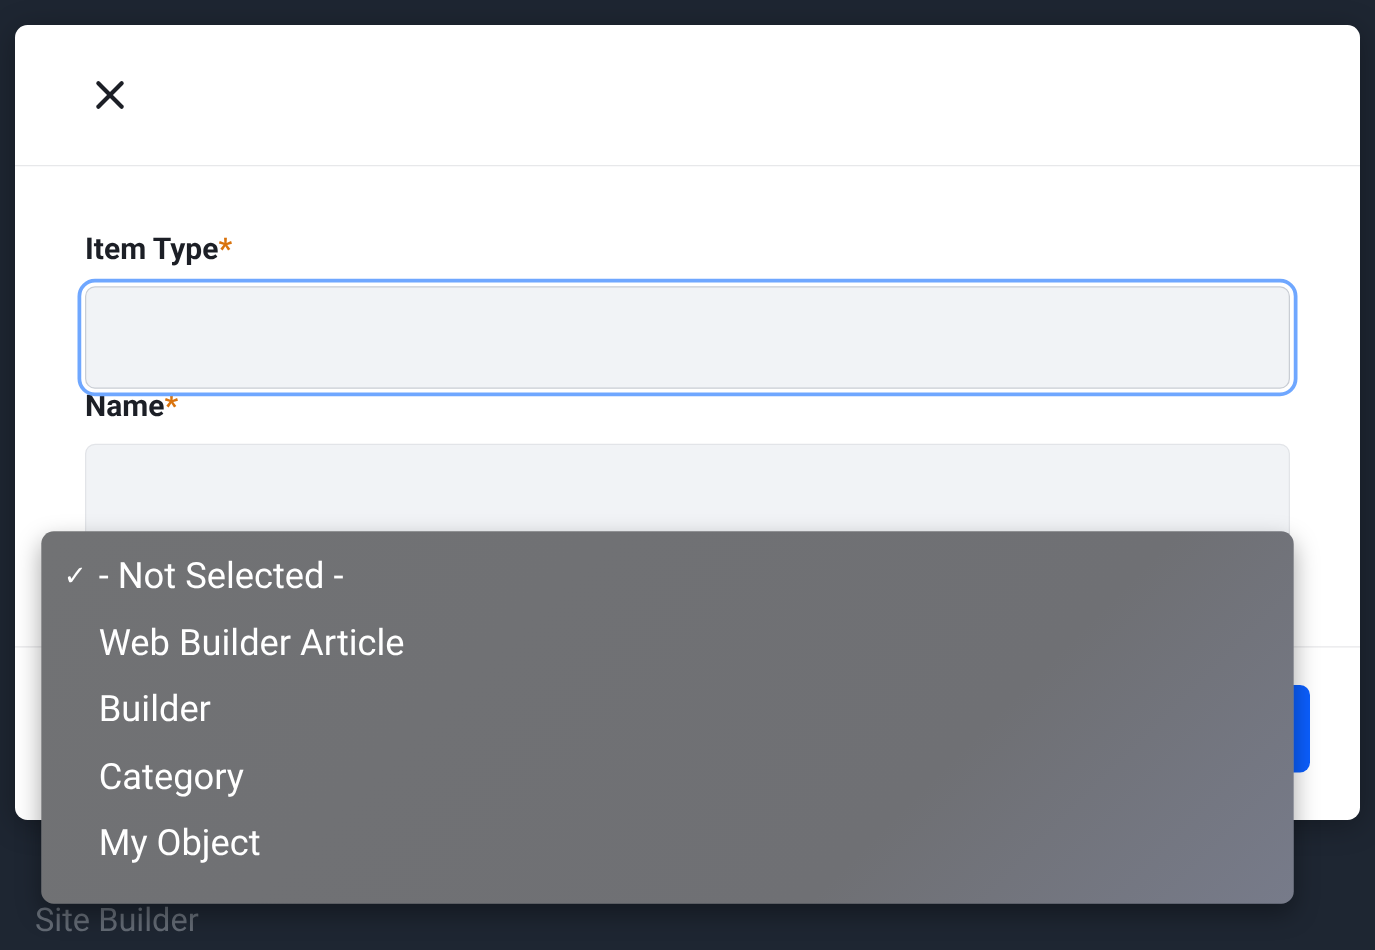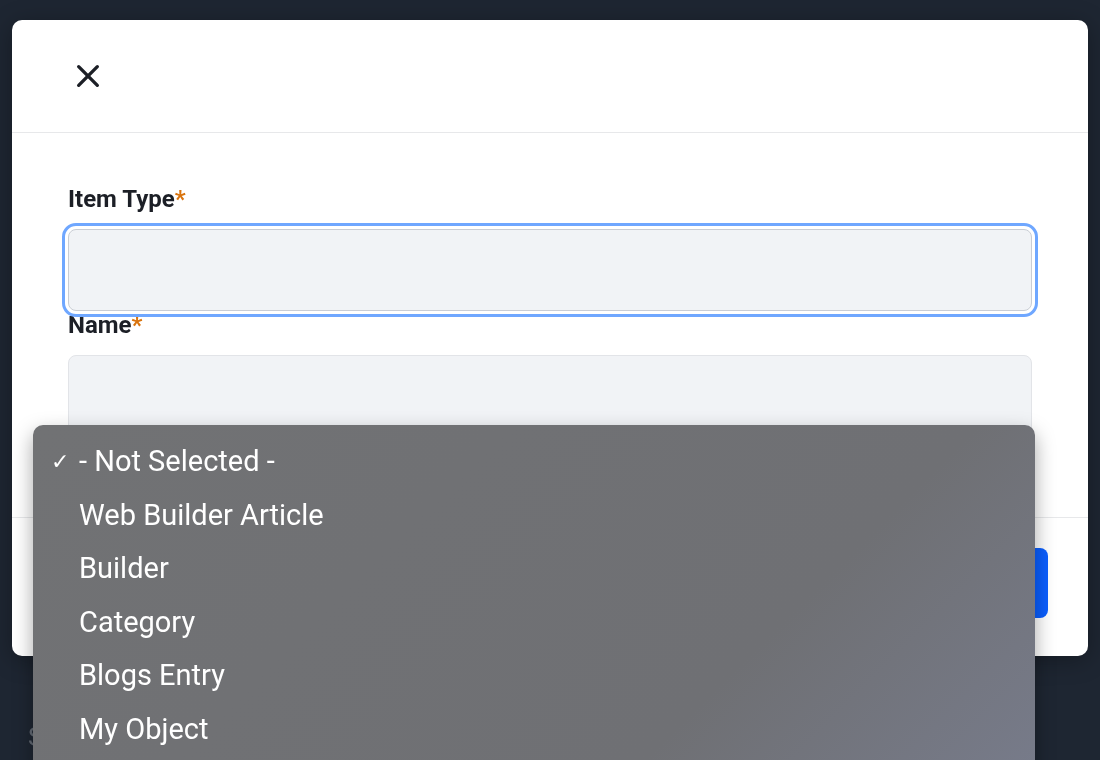--- a/index.html
+++ b/index.html
@@ -217,23 +217,19 @@
   <div class="dropdown-option">
     <span class="check"></span>
     <span class="opt-label">Builder</span>
   </div>
   <div class="dropdown-option">
     <span class="check"></span>
     <span class="opt-label">Category</span>
   </div>
   <div class="dropdown-option">
     <span class="check"></span>
-    <span class="opt-label">Blogs Entry</span>
-  </div>
-  <div class="dropdown-option">
-    <span class="check"></span>
     <span class="opt-label">My Object</span>
   </div>
   <div class="dropdown-option">
     <span class="check"></span>
 
   </div>
 </div>
 
 </body></html>

